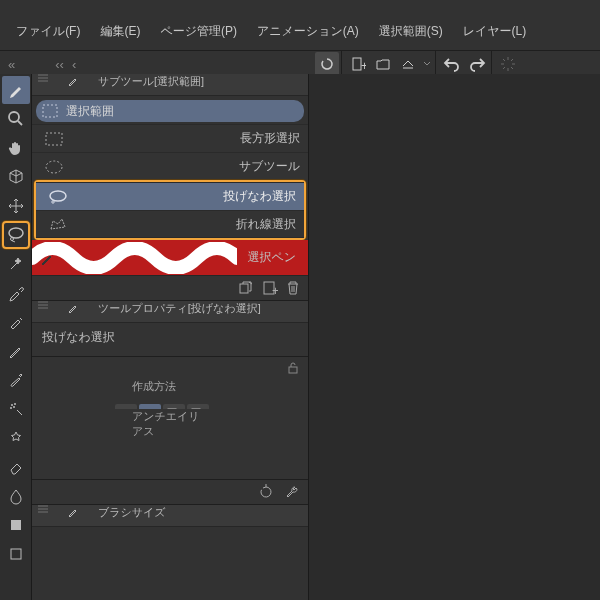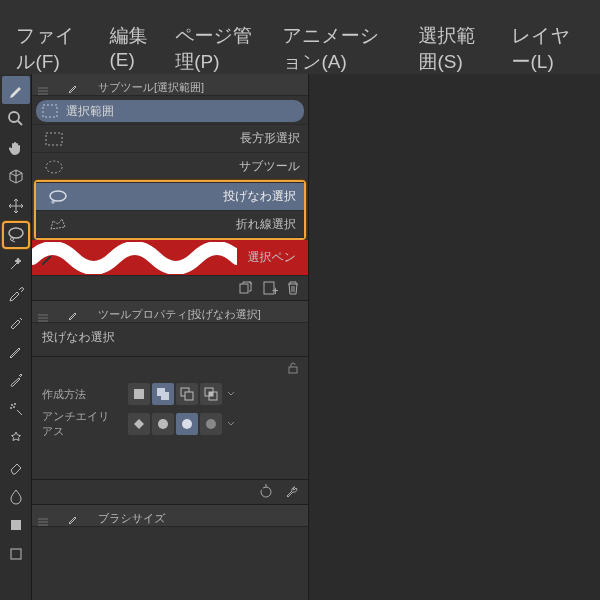--- a/index.html
+++ b/index.html
@@ -1,54 +1,54 @@
 <!DOCTYPE html>
 <html><head>
 <meta charset="utf-8">
 <style>
   * { margin: 0; padding: 0; box-sizing: border-box; font-family: "Yu Gothic", "Meiryo", sans-serif; font-size: 12px; }
   body { background: #323232; color: #b0b0b0; width: 600px; height: 600px; overflow: hidden; }
   .menubar { display: flex; gap: 0; padding: 19px 6px 6px 6px; background: #323232; }
-  .menubar span { padding: 4px 10px; color: #c8c8c8; font-size: 19px; }
+  .menubar span { padding: 4px 10px; color: #c8c8c8; font-size: 12px; }
   .toprow { display: flex; height: 28px; background: #323232; border-top: 1px solid #1e1e1e; border-bottom: 1px solid #1e1e1e;}
   .nav-arrows { display: flex; align-items: center; gap: 8px; padding: 0 8px; width: 309px; }
   .nav-arrows span { color: #888; font-size: 13px; }
   .toolbar-r { display: flex; align-items: center; gap: 2px; padding: 0 4px; flex: 1; }
   .toolbar-r .grp { display: flex; align-items: center; gap: 1px; padding: 0 2px; border-right: 1px solid #1e1e1e; height: 100%; }
   .ticon { width: 24px; height: 24px; display: flex; align-items: center; justify-content: center; color: #aaa; border-radius: 2px; }
   .ticon.sel { background: #4a4a4a; }
   .tabbar { display: flex; align-items: center; height: 24px; background: #2a2a2a; border-bottom:1px solid #1e1e1e; margin-left: 309px;}
   .tab { display: flex; align-items: center; gap: 6px; padding: 0 28px 0 10px; height: 24px; background: #5e6d87; color: #ddd; position: relative; }
   .tab .dot { width: 5px; height: 5px; border-radius: 50%; background: #6a7a96; position: absolute; right: 10px; }
   .work { display: flex; position: absolute; top: 74px; left: 0; right: 0; bottom: 0; }
   .toolbox { width: 32px; background: #2e2e2e; display: flex; flex-direction: column; align-items: center; padding-top: 2px; border-right: 1px solid #1a1a1a;}
   .tool { width: 28px; height: 28px; display: flex; align-items: center; justify-content: center; color: #aaa; border-radius: 2px; margin: 0 0 1px 0;}
   .tool.sel { background: #5e6d87; color: #fff; }
   .tool.hl { border: 2px solid #f2a53a; border-radius: 4px; box-shadow: 0 0 0 1px #5c3e10; }
   .midcol { width: 277px; display: flex; flex-direction: column; background: #323232; border-right: 1px solid #1a1a1a;}
-  .panel-head { display: flex; align-items: flex-end; height: 22px; background: #3a3a3a; padding: 0 6px; gap: 18px; border-bottom:1px solid #262626; }
+  .panel-head { display: flex; align-items: flex-start; height: 22px; background: #3a3a3a; padding: 0 6px; gap: 18px; border-bottom:1px solid #262626; }
   .grip { width: 10px; display: flex; flex-direction: column; gap: 1px; }
   .grip i { display:block; height: 2px; background: #555; }
   .panel-head .brush { width: 14px; height: 14px; }
   .panel-head span { color: #bbb; font-size: 11px; }
   .category { margin: 4px 4px 0 4px; }
   .cat-item { display: flex; align-items: center; gap: 8px; height: 22px; padding: 0 6px; background: #5e6d87; color: #d8d8d8; border-radius: 10px; }
   .list { margin: 2px 0 0 0; }
   .row { display: flex; align-items: center; height: 28px; padding: 0 8px 0 12px; gap: 18px; color: #c0c0c0; background: #333; border-top: 1px solid #2a2a2a; justify-content: space-between;}
   .row .ic { width: 20px; display:flex; justify-content:center; color:#bbb; flex-shrink:0;}
   .row.sel { background: #5e6d87; color: #eee; }
   .row.last { border-bottom: 1px solid #2a2a2a;}
   .hl-group { border: 2px solid #f2a53a; border-radius: 4px; margin: 0 2px; box-shadow: 0 0 0 1px #5c3e10;}
   .row-penimg { height: 36px; background: #b91c1c; display:flex; align-items:center; justify-content:flex-end; padding-right:12px; color:#c0c0c0; gap:10px; border-bottom:1px solid #262626;}
   .wavy { flex:1; height: 32px; position:relative; overflow:hidden;}
   .row-icons { display: flex; justify-content: flex-end; gap: 8px; padding: 4px 8px; color: #aaa; background: #333; border-bottom:1px solid #1e1e1e;}
   .prop-body { padding: 6px 10px; background: #333; border-bottom:1px solid #1e1e1e;}
   .prop-title { color: #c0c0c0; padding-bottom: 4px; }
   .lock-row { display:flex; justify-content:flex-end; padding: 4px 8px; color:#888; background:#333;}
-  .opt-row { display: flex; align-items: center; gap: 10px; height: 30px; padding: 0 10px; background:#333;}
+  .opt-row { display: flex; align-items: center; gap: 10px; height: 30px; padding: 0 10px; background:#333;flex-direction:column;}
   .opt-label { width: 76px; color: #aaa; font-size: 11px; }
   .opt-icons { display: flex; gap: 2px; }
   .opt-icons .sq { width: 22px; height: 22px; background: #444; display:flex; align-items:center; justify-content:center; border-radius: 2px; color:#bbb; }
   .opt-icons .sq.sel { background: #5e6d87; color:#fff; }
   .bottom-icons { display:flex; justify-content:flex-end; gap:10px; padding:4px 8px; background:#333; color:#aaa; border-top:1px solid #1e1e1e; border-bottom:1px solid #1e1e1e;}
   .canvas { flex: 1; background: #2b2b2b; }
   svg { display: block; }
 </style>
 </head>
 <body>

